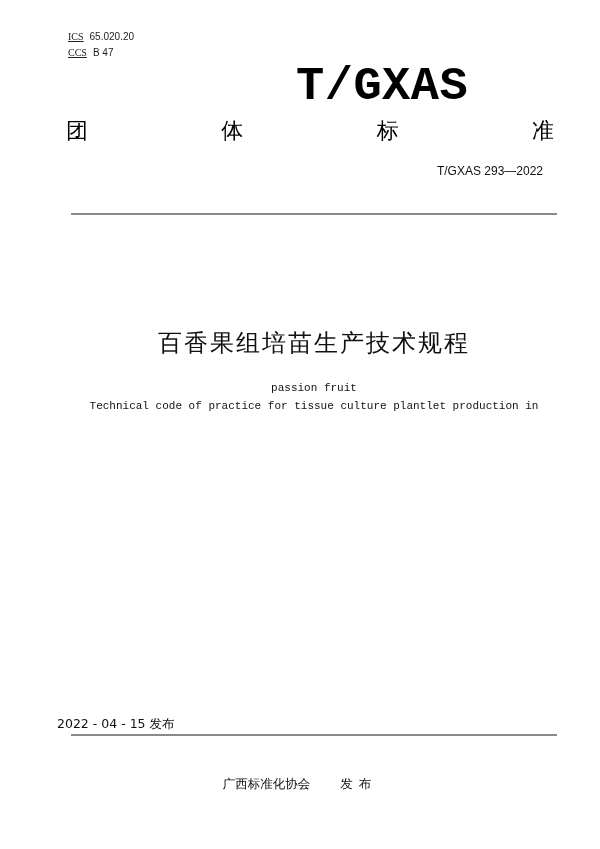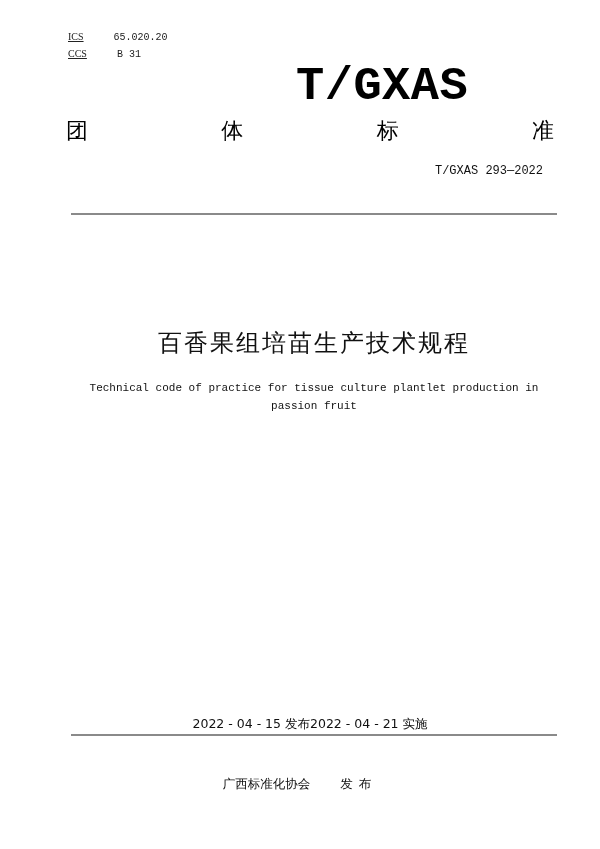--- a/index.html
+++ b/index.html
@@ -24,22 +24,21 @@
       line-height: 16px;
       color: #222;
     }
     .class-codes .lbl {
       font-family: "Liberation Serif", serif;
       display: inline-block;
       margin-right: 6px;
       text-decoration: underline;
     }
     .class-codes .val {
-      font-family: Liberation Mono, monospace;
-      margin-left: 24px;
+      font-family: Liberation Sans, sans-serif;
     }
 
     .org-code {
       left: 296px;
       top: 62px;
       width: 230px;
       font-family: Liberation Mono, monospace;
       font-weight: bold;
       font-size: 47px;
       line-height: 50px;
@@ -57,21 +56,21 @@
       justify-content: space-between;
       font-family: "DejaVu Sans", sans-serif;
       font-size: 22px;
       line-height: 30px;
       color: #000;
     }
 
     .std-number {
       right: 57px;
       top: 163px;
-      font-family: Liberation Mono, monospace;
+      font-family: Liberation Sans, sans-serif;
       font-size: 12px;
       line-height: 16px;
       color: #111;
       white-space: nowrap;
     }
 
     .rule {
       left: 71px;
       width: 486px;
       height: 2px;
@@ -97,30 +96,31 @@
       width: 508px;
       top: 379px;
       text-align: center;
       font-family: "Liberation Mono", monospace;
       font-size: 11px;
       line-height: 18px;
       color: #111;
     }
 
     .dates {
-      left: 67px;
+      left: 57px;
       width: 486px;
       top: 715px;
       height: 18px;
       display: flex;
-      justify-content: center;
+      justify-content: flex-start;
       font-family: "DejaVu Sans", sans-serif;
       font-size: 12.5px;
       line-height: 18px;
       color: #111;
+      gap: 16px;
     }
 
     .publisher {
       left: 0;
       width: 600px;
       top: 774px;
       text-align: center;
       font-family: "DejaVu Sans", sans-serif;
       font-size: 12.5px;
       line-height: 20px;
@@ -136,46 +136,45 @@
     }
   </style>
 </head>
 <body>
 
 <div class="abs class-codes">
   <div>
     <span class="lbl">ICS</span><span class="val">65.020.20</span>
   </div>
   <div>
-    <span class="lbl">CCS</span><span class="val">B 31</span>
+    <span class="lbl">CCS</span><span class="val">B 47</span>
   </div>
 </div>
 
 <div class="abs org-code">T/GXAS</div>
 
 <div class="abs std-type">
   <span>团</span>
   <span>体</span>
   <span>标</span>
   <span>准</span>
 </div>
 
 <div class="abs std-number">T/GXAS 293—2022</div>
 
 <div class="abs rule rule-top"></div>
 
 <div class="abs title-zh">百香果组培苗生产技术规程</div>
 
 <div class="abs title-en">
+  <div>passion fruit</div>
   <div>Technical code of practice for tissue culture plantlet production in</div>
-  <div>passion fruit</div>
 </div>
 
 <div class="abs dates">
   <span>2022 - 04 - 15 发布</span>
-  <span>2022 - 04 - 21 实施</span>
 </div>
 
 <div class="abs rule rule-bottom"></div>
 
 <div class="abs publisher">
   <span>广西标准化协会</span><span class="gap"></span><span class="issue">发布</span>
 </div>
 
 </body></html>

